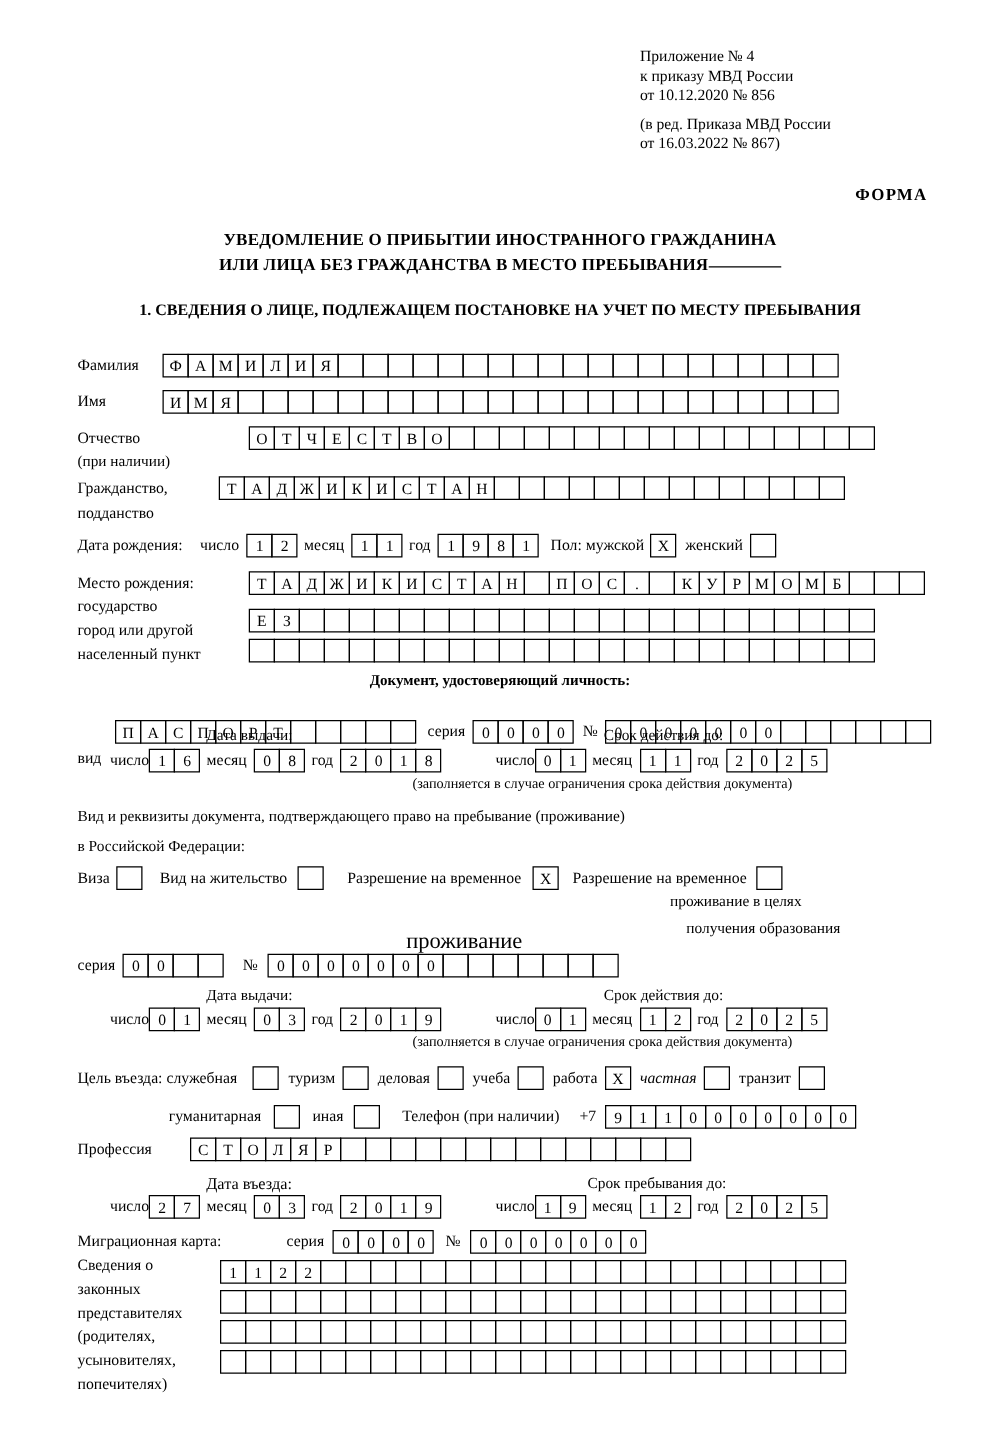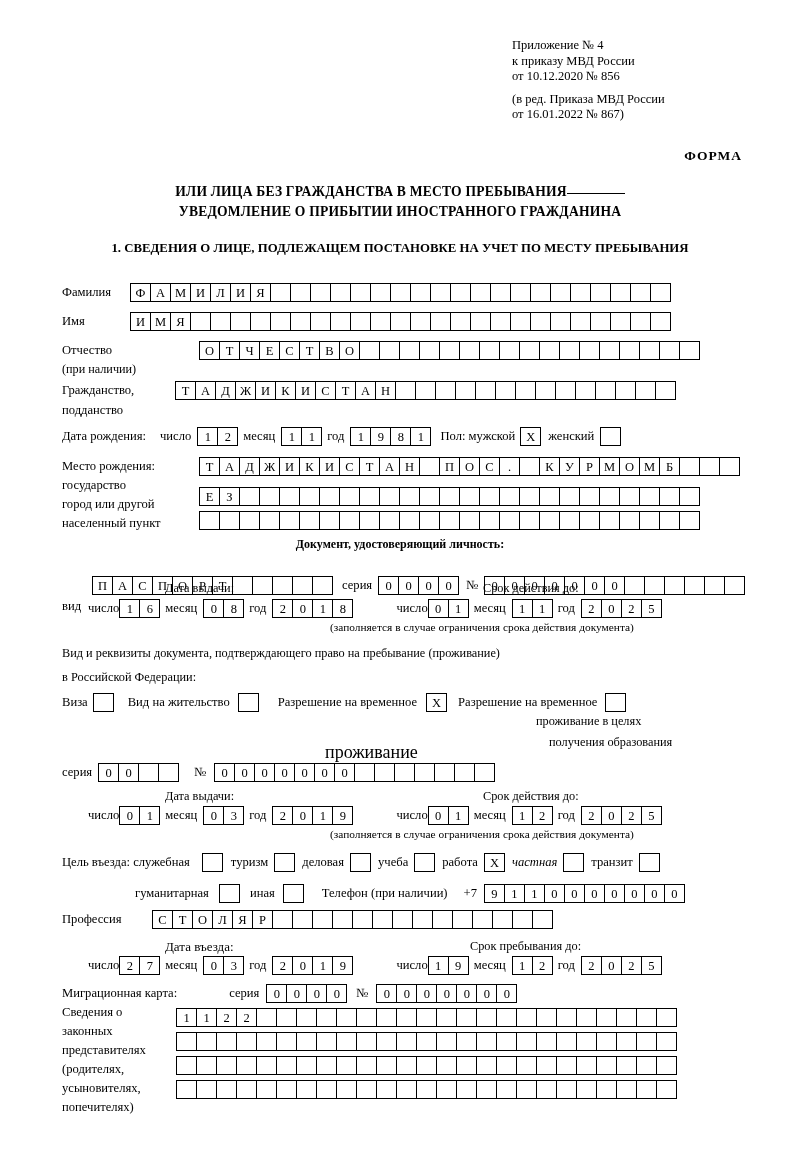--- a/index.html
+++ b/index.html
@@ -126,28 +126,28 @@
 <body>
 
 <div class="page">
 
   <div class="header-ref">
     <div>Приложение № 4</div>
     <div>к приказу МВД России</div>
     <div>от 10.12.2020 № 856</div>
     <div class="gap"></div>
     <div>(в ред. Приказа МВД России</div>
-    <div>от 16.01.2022 № 867)</div>
+    <div>от 16.03.2022 № 867)</div>
   </div>
 
   <div class="forma">ФОРМА</div>
 
   <div class="title">
+    <div>УВЕДОМЛЕНИЕ О ПРИБЫТИИ ИНОСТРАННОГО ГРАЖДАНИНА</div>
     <div><span>ИЛИ ЛИЦА БЕЗ ГРАЖДАНСТВА В МЕСТО ПРЕБЫВАНИЯ</span><span class="underline-space"></span></div>
-    <div>УВЕДОМЛЕНИЕ О ПРИБЫТИИ ИНОСТРАННОГО ГРАЖДАНИНА</div>
   </div>
 
   <div class="section1">1. СВЕДЕНИЯ О ЛИЦЕ, ПОДЛЕЖАЩЕМ ПОСТАНОВКЕ НА УЧЕТ ПО МЕСТУ ПРЕБЫВАНИЯ</div>
 
   <div class="row" style="top:283px; left:62px;">
     <span class="lbl" style="width:68px;">Фамилия</span>
     <span class="cells" id="surname-cells">
         <span class="cell">Ф</span>
         <span class="cell">А</span>
         <span class="cell">М</span>

